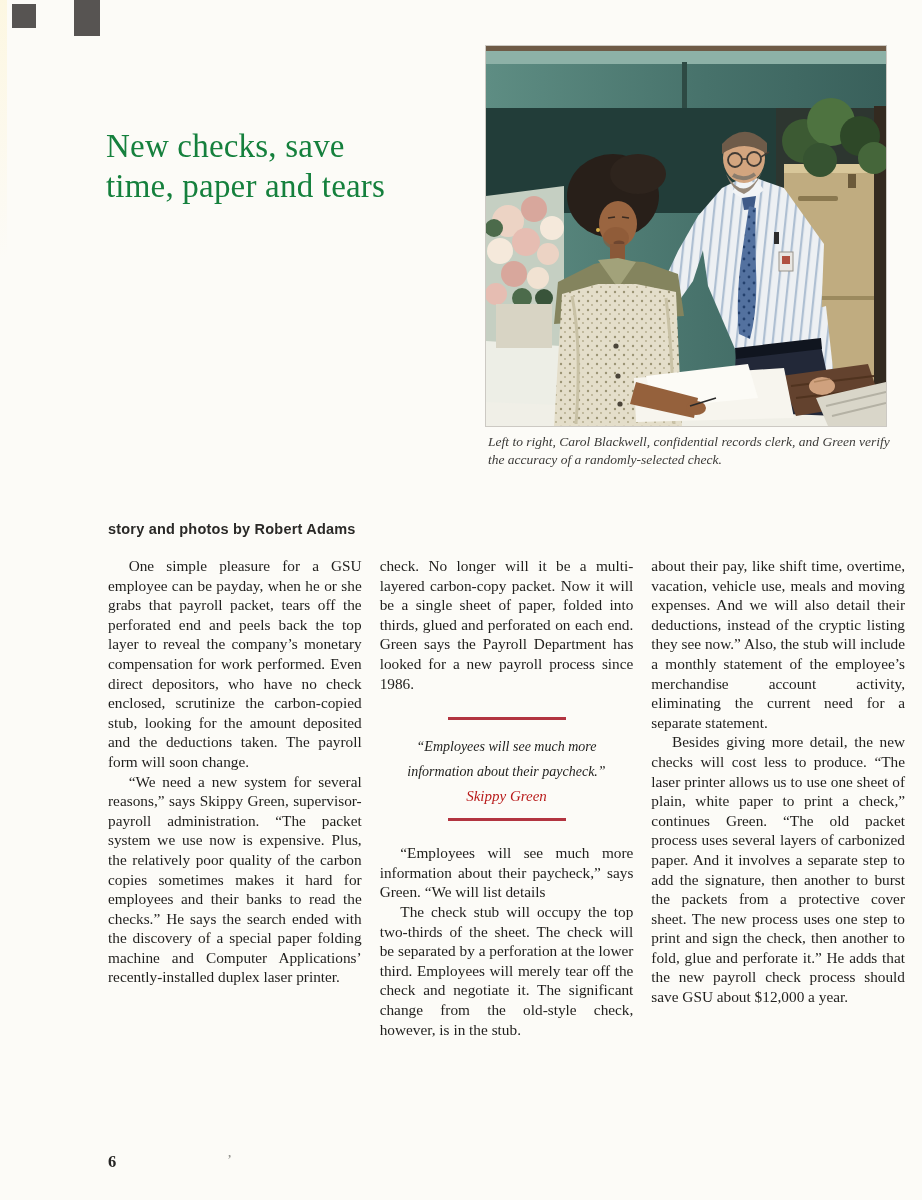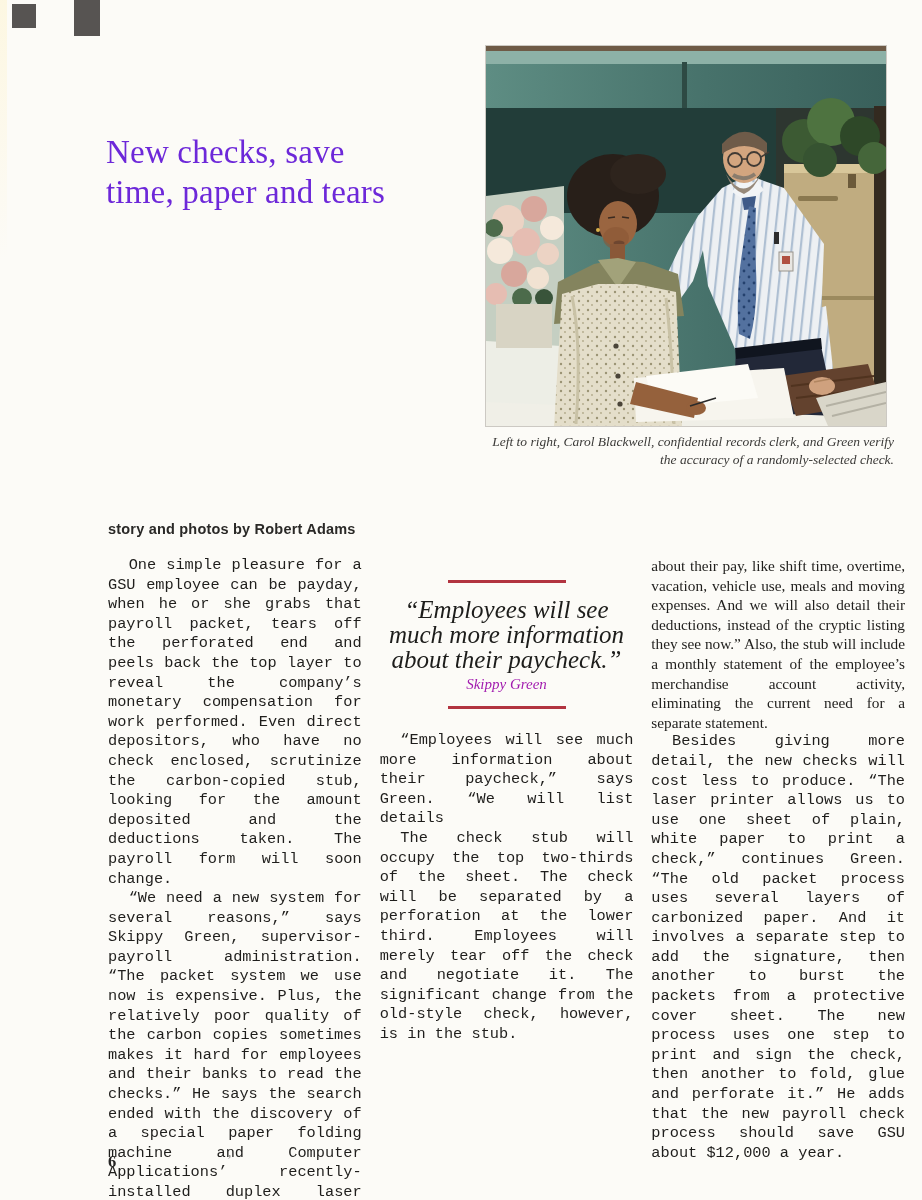--- a/index.html
+++ b/index.html
@@ -7,56 +7,56 @@
     position:relative;width:922px;height:1200px;margin:0 auto;
     background:#fcfbf7;overflow:hidden;
     font-family:"Liberation Serif","DejaVu Serif",serif;color:#201f1d;
   }
   .edge-smudge{position:absolute;left:0;top:0;width:7px;height:260px;
     background:linear-gradient(#fdf6dc,#fcfbf7);opacity:.8;}
   .artifact{position:absolute;background:rgba(45,42,40,.8);}
   .mark-a{left:12px;top:4px;width:24px;height:24px;}
   .mark-b{left:74px;top:0;width:26px;height:36px;}
   .headline{
-    position:absolute;left:106px;top:132px;width:390px;margin:0;
-    font-size:33px;line-height:40px;font-weight:400;color:#6d28d9;
+    position:absolute;left:106px;top:126px;width:390px;margin:0;
+    font-size:33px;line-height:40px;font-weight:400;color:#15803d;
     letter-spacing:.2px;
   }
   .photo{
     position:absolute;left:486px;top:46px;width:400px;height:380px;margin:0;
     background:#47726b;box-shadow:0 0 0 1px rgba(60,50,40,.25);
   }
   .photo svg{display:block;width:100%;height:100%;}
   .caption{
     position:absolute;left:488px;top:433px;width:406px;
-    font-style:italic;font-size:13.5px;line-height:17.5px;color:#3b3a38;text-align:right;
+    font-style:italic;font-size:13.5px;line-height:17.5px;color:#3b3a38;
   }
   .byline{
     position:absolute;left:108px;top:521px;
     font-family:"Liberation Sans","DejaVu Sans",sans-serif;
     font-weight:700;font-size:14.5px;color:#2a2927;letter-spacing:.2px;
   }
   .columns{
     position:absolute;left:108px;top:556px;width:797px;
     display:flex;gap:18px;
   }
   .col{flex:1 1 0;min-width:0;}
   .col p{
     margin:0;font-size:15.3px;line-height:19.6px;text-align:justify;
     color:#1f1e1c;
   }
-  .col p.indent{text-indent:1.35em;font-family:Liberation Mono, monospace;}
+  .col p.indent{text-indent:1.35em;}
   .pullquote{margin:24px 6px 22px 6px;text-align:center;}
   .rule{width:118px;height:3px;margin:0 auto;background:#b23440;}
   .pq-text{
-    margin:14px 0 4px 0;font-style:italic;font-size:25px;line-height:25px;
+    margin:14px 0 4px 0;font-style:italic;font-size:14px;line-height:25px;
     color:#1d1d1b;
   }
   .pq-attr{
-    margin:2px 0 13px 0;font-style:italic;font-size:15px;color:#a21caf;
+    margin:2px 0 13px 0;font-style:italic;font-size:15px;color:#b91c1c;
   }
   .folio{
     position:absolute;left:108px;top:1152px;
     font-weight:700;font-size:16.5px;color:#262524;
   }
   .stray{position:absolute;left:227px;top:1152px;font-size:15px;color:#8a8a86;}
 </style>
 </head>
 <body>
 
@@ -205,20 +205,21 @@
   <div class="caption">Left to right, Carol Blackwell, confidential records clerk, and Green verify the accuracy of a randomly-selected check.</div>
 
   <div class="byline">story and photos by Robert Adams</div>
 
   <div class="columns">
     <div class="col">
       <p class="indent">One simple pleasure for a GSU employee can be payday, when he or she grabs that payroll packet, tears off the perforated end and peels back the top layer to reveal the company’s monetary compensation for work performed. Even direct depositors, who have no check enclosed, scrutinize the carbon-copied stub, looking for the amount deposited and the deductions taken. The payroll form will soon change.</p>
       <p class="indent">“We need a new system for several reasons,” says Skippy Green, supervisor-payroll administration. “The packet system we use now is expensive. Plus, the relatively poor quality of the carbon copies sometimes makes it hard for employees and their banks to read the checks.” He says the search ended with the discovery of a special paper folding machine and Computer Applications’ recently-installed duplex laser printer.</p>
     </div>
     <div class="col">
+      <p>check. No longer will it be a multi-layered carbon-copy packet. Now it will be a single sheet of paper, folded into thirds, glued and perforated on each end. Green says the Payroll Department has looked for a new payroll process since 1986.</p>
       <div class="pullquote">
         <div class="rule" style="background: rgb(178, 52, 64);"></div>
         <div class="pq-text">“Employees will see much more information about their paycheck.”</div>
         <div class="pq-attr">Skippy Green</div>
         <div class="rule" style="background: rgb(178, 52, 64);"></div>
       </div>
       <p class="indent">“Employees will see much more information about their paycheck,” says Green. “We will list details</p>
       <p class="indent">The check stub will occupy the top two-thirds of the sheet. The check will be separated by a perforation at the lower third. Employees will merely tear off the check and negotiate it. The significant change from the old-style check, however, is in the stub.</p>
     </div>
     <div class="col">

